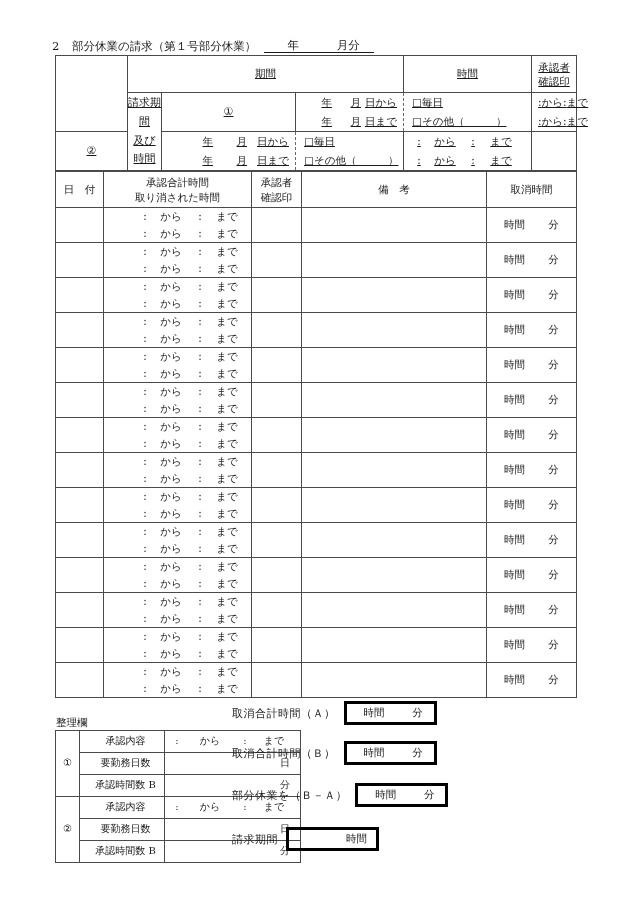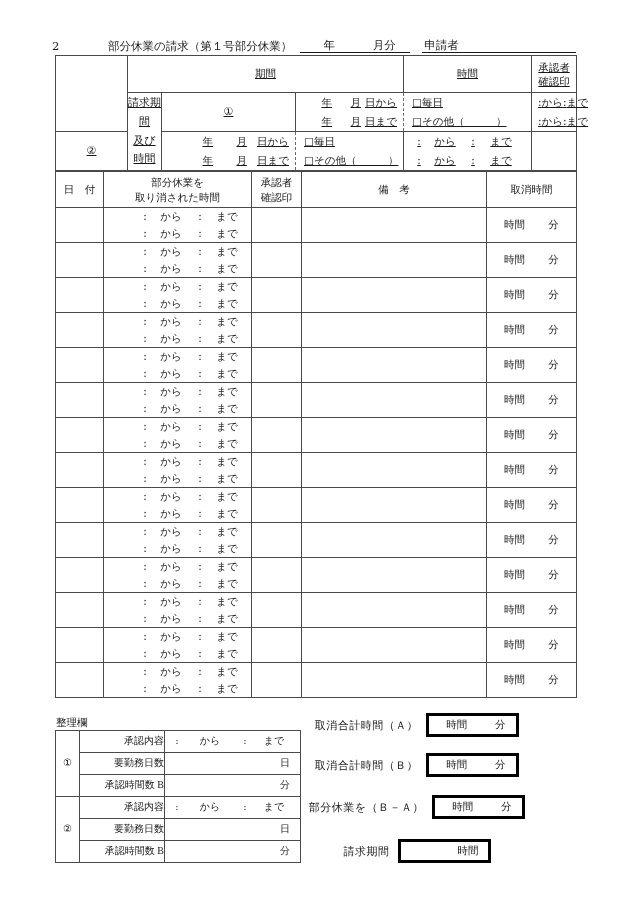--- a/index.html
+++ b/index.html
@@ -23,21 +23,21 @@
     top: 33px;
     width: 524px;
     height: 20px;
     display: flex;
     align-items: flex-end;
     font-size: 11.5px;
     line-height: 13px;
     white-space: nowrap;
   }
   .title-num { width: 20px; }
-  .title-text { margin-right: 8px; margin-left: 36px; }
+  .title-text { margin-right: 8px; }
   .ul-slot {
     border-bottom: 1px solid #1a1a1a;
     height: 15px;
     display: inline-flex;
     align-items: flex-end;
     justify-content: center;
     box-sizing: border-box;
   }
   .slot-year { width: 58px; }
   .slot-month { width: 52px; }
@@ -150,48 +150,46 @@
     font-size: 10.5px;
   }
   #seiri-table {
     left: 55px;
     top: 730px;
     width: 245px;
     font-size: 10px;
   }
   #seiri-table td { height: 21px; }
   #seiri-table td.lab {
-    text-align: right;
+    text-align: center;
     padding-left: 7px;
-    font-family: Liberation Serif, serif;
   }
   #seiri-table td.idx { width: 24px; }
   #seiri-table td.val { text-align: right; padding-right: 10px; }
   .frtime {
     display: flex;
     align-items: center;
     justify-content: flex-end;
     white-space: nowrap;
     padding-right: 10px;
   }
   .frtime .a { width: 22px; text-align: center; }
   .frtime .b { width: 44px; text-align: center; }
   .frtime .c { width: 26px; text-align: center; }
   .frtime .d { width: 32px; text-align: center; }
 
   
   .sum-row {
     position: absolute;
     display: flex;
     align-items: center;
-    justify-content: center;
+    justify-content: flex-start;
     width: 336px;
-    left: 249px;
+    left: 232px;
     height: 26px;
-    margin-top: 12px;
   }
   .sum-label {
     font-size: 11px;
     white-space: nowrap;
     padding-right: 8px;
     letter-spacing: 0.5px;
   }
   .sum-box {
     width: 93px;
     height: 24px;
@@ -211,23 +209,20 @@
 <div class="title-row">
   <span class="title-num">2</span>
   <span class="title-text">部分休業の請求（第１号部分休業）</span>
   <span class="ul-slot slot-year">
     <span>年</span>
   </span>
   <span class="ul-slot slot-month">
     <span>月分</span>
   </span>
   <span class="gap8"></span>
-  <span class="ul-slot slot-applicant">
-    <span>申請者</span>
-  </span>
 </div>
 
 <table class="tbl" id="period-table">
   <colgroup>
     <col style="width:72px">
       <col style="width:34px">
       <col style="width:134px">
     <col style="width:108px">
       <col style="width:128px">
       <col style="width:45px">
@@ -324,21 +319,21 @@
     <col style="width:48px">
       <col style="width:148px">
       <col style="width:50px">
     <col style="width:185px">
       <col style="width:90px">
   </colgroup>
   <thead>
     <tr>
       <th class="dh">日　付</th>
       <th class="dh">
-        <div>部分休業を</div>
+        <div>承認合計時間</div>
         <div>取り消された時間</div>
       </th>
       <th class="dh">
         <div>承認者</div>
         <div>確認印</div>
       </th>
       <th class="dh">備　考</th>
       <th class="dh">取消時間</th>
     </tr>
   </thead>

